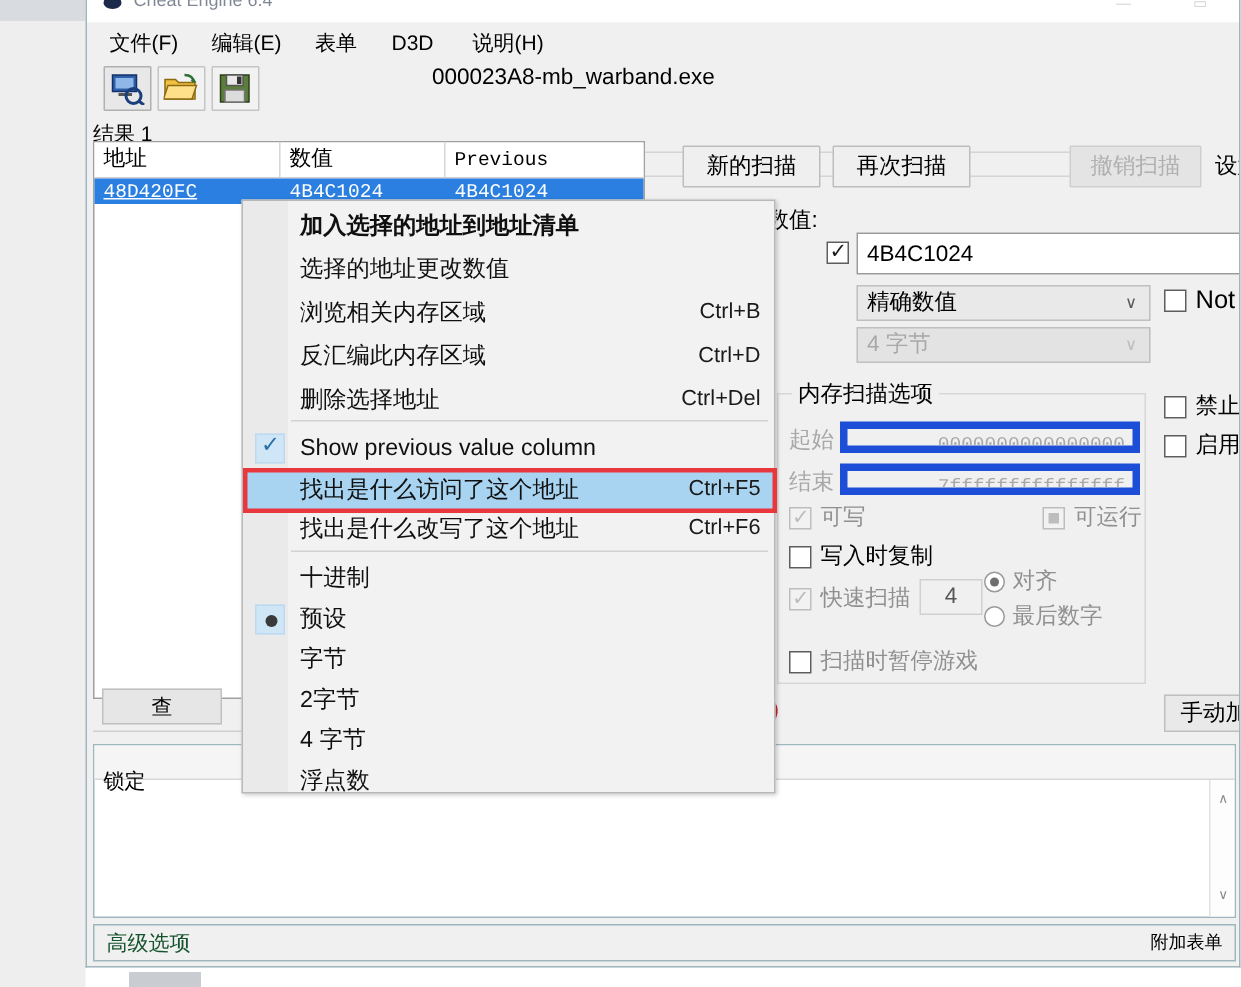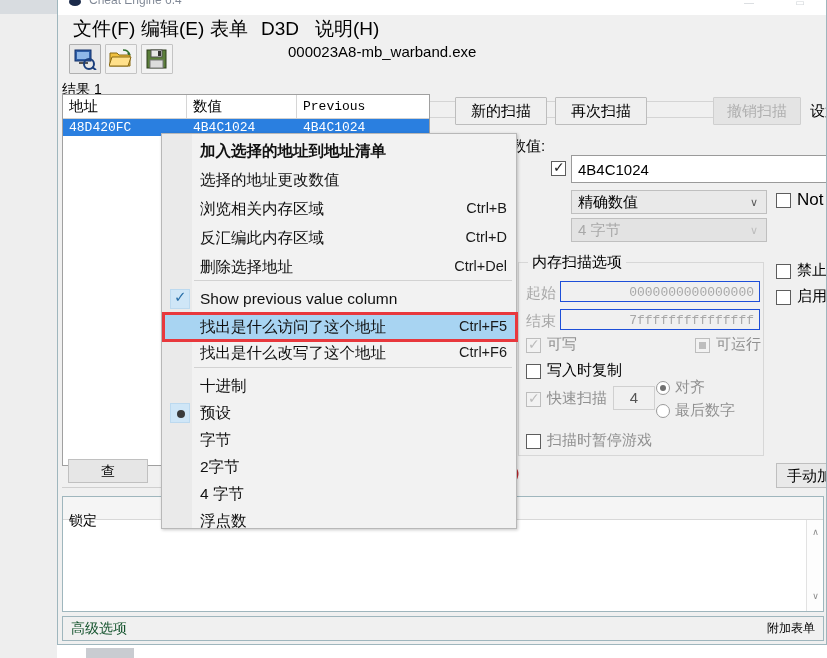--- a/index.html
+++ b/index.html
@@ -64,21 +64,21 @@
   #win-max  { left: 729px; }
 
   
   #menubar {
     position: absolute; left: 0; top: 15px; width: 770px; height: 26px;
     background: #f0f0f0;
   }
   .menu-item {
     position: absolute; top: 3px; height: 20px;
     padding: 1px 7px 0 7px;
-    font-size: 19px; color: #000; line-height: 19px;
+    font-size: 14px; color: #000; line-height: 19px;
     white-space: nowrap; cursor: default;
   }
 
   
   #toolbar {
     position: absolute; left: 0; top: 41px; width: 770px; height: 37px;
     background: #f0f0f0;
   }
   .tbtn {
     position: absolute; top: 3px; width: 32px; height: 30px;
@@ -127,21 +127,21 @@
   #result-row {
     position: absolute; left: 0; top: 24px; width: 366px; height: 17px;
     background: #2a7fe0;
   }
   .cell {
     position: absolute; top: 0; height: 17px; line-height: 17px;
     font-family: "Liberation Mono", "DejaVu Sans Mono", monospace;
     font-size: 13px; color: #ffffff; padding-left: 6px;
     white-space: nowrap; overflow: hidden;
   }
-  #cl-addr  { left: 0px;   width: 124px; }
+  #cl-addr  { left: 0px;   width: 124px; text-decoration: underline; }
   #cl-value { left: 124px; width: 110px; }
   #cl-prev  { left: 234px; width: 132px; }
 
   
   #browse-btn {
     position: absolute; left: 10px; top: 459px; width: 80px; height: 24px;
     background: #e6e6e6; border: 1px solid #c0c0c0;
     font-size: 14px; color: #000; text-align: center; line-height: 22px;
     overflow: hidden;
   }
@@ -266,21 +266,21 @@
   }
   #grp-mem-title {
     position: absolute; left: 470px; top: 253px;
     background: #f0f0f0; padding: 0 4px;
     font-size: 15px; color: #000;
   }
   #lbl-start { left: 468px; top: 284px; color: #a8a8a8; }
   #lbl-stop  { left: 468px; top: 312px; color: #a8a8a8; }
   .hexfield {
     position: absolute; height: 21px; width: 200px;
-    background: #f0f0f0; border: 1px solid #1d4ed8;
+    background: #f0f0f0; border: 5px solid #1d4ed8;
     font-family: "Liberation Mono", "DejaVu Sans Mono", monospace;
     font-size: 13px; color: #a8a8a8; text-align: right;
     padding: 1px 5px 0 0; line-height: 19px; overflow: hidden; white-space: nowrap;
   }
   #fld-start { left: 502px; top: 281px; }
   #fld-stop  { left: 502px; top: 309px; padding-left: 26px; }
 
   #cb-writable { left: 468px; top: 338px; }
   #lbl-writable{ left: 489px; top: 335px; color:#909090; }
   #cb-exec     { left: 637px; top: 338px; }

